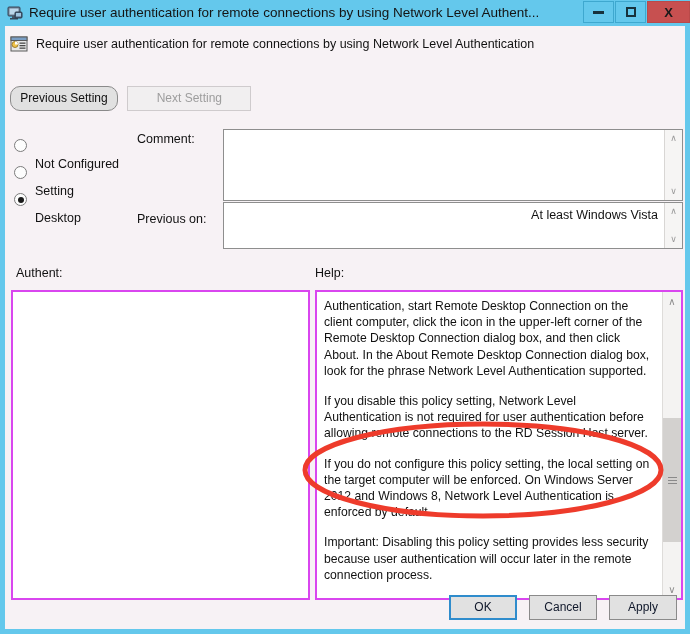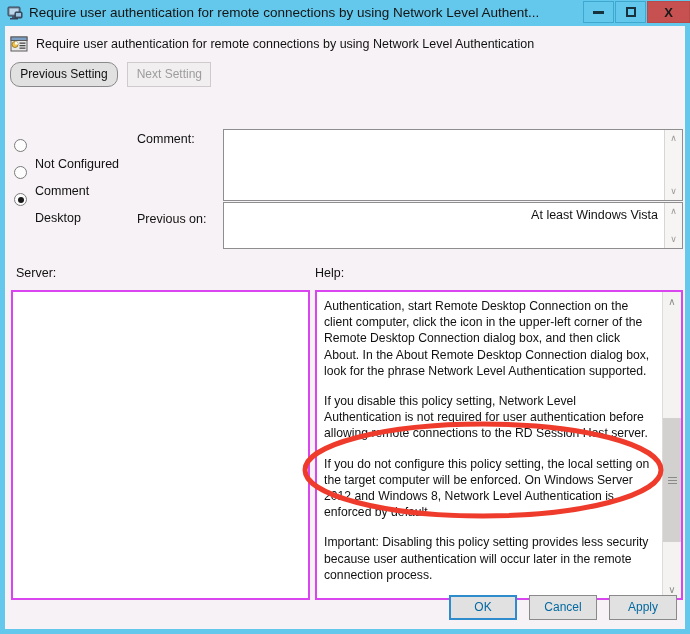--- a/index.html
+++ b/index.html
@@ -135,25 +135,26 @@
     padding: 0;
     height: 25px;
     box-sizing: border-box;
     cursor: default;
     text-align: center;
     display: inline-block;
     line-height: 23px;
   }
   .btn.prev { width: 108px; border-radius: 10px; }
   .btn.next {
-    width: 84px;
+    width: 124px;
     margin-left: 6px;
     background: #f1eff0;
     border-color: #cfcbcd;
     color: #9d9d9d;
+    margin-top: 24px;
   }
 
   
   .radios {
     position: absolute;
     left: 9px;
     top: 106px;
   }
   .radio-row {
     display: flex;
@@ -301,21 +302,21 @@
     display: flex;
   }
   .fbtn {
     width: 68px;
     height: 25px;
     font-size: 12px;
     background: #e1e1e1;
     border: 1px solid #8a8a8a;
     box-sizing: border-box;
     margin-left: 12px;
-    color: #0369a1;
+    color: #0f172a;
     line-height: 23px;
     text-align: center;
     font-family: "Liberation Sans", sans-serif;
   }
   .fbtn.primary { border: 2px solid #2f8ccc; line-height: 21px; }
 
   
   .annotation {
     position: absolute;
     left: 0; top: 0;
@@ -374,21 +375,21 @@
       <span class="btn next">Next Setting</span>
     </div>
 
     <div class="radios">
       <div class="radio-row">
         <span class="radio"></span>
         <span class="radio-label">Not Configured</span>
       </div>
       <div class="radio-row">
         <span class="radio"></span>
-        <span class="radio-label">Comment</span>
+        <span class="radio-label">Setting</span>
       </div>
       <div class="radio-row">
         <span class="radio checked"></span>
         <span class="radio-label">Desktop</span>
       </div>
     </div>
 
     <div class="field-label lbl-comment">Comment:</div>
     <div class="textbox box-comment">
       <div class="tb-inner"></div>
@@ -400,21 +401,21 @@
 
     <div class="field-label lbl-supported">Previous on:</div>
     <div class="textbox box-supported">
       <div class="tb-inner">At least Windows Vista</div>
       <div class="tb-scroll">
         <div class="sb-arrow">∧</div>
         <div class="sb-arrow">∨</div>
       </div>
     </div>
 
-    <div class="field-label lbl-options">Server:</div>
+    <div class="field-label lbl-options">Authent:</div>
     <div class="field-label lbl-help">Help:</div>
 
     <div class="panel panel-options">
       <div></div>
     </div>
 
     <div class="panel panel-help">
       <div class="help-text">
         <p>Authentication, start Remote Desktop Connection on the client computer, click the icon in the upper-left corner of the Remote Desktop Connection dialog box, and then click About. In the About Remote Desktop Connection dialog box, look for the phrase Network Level Authentication supported.</p>
         <p>If you disable this policy setting, Network Level Authentication is not required for user authentication before allowing remote connections to the RD Session Host server.</p>

